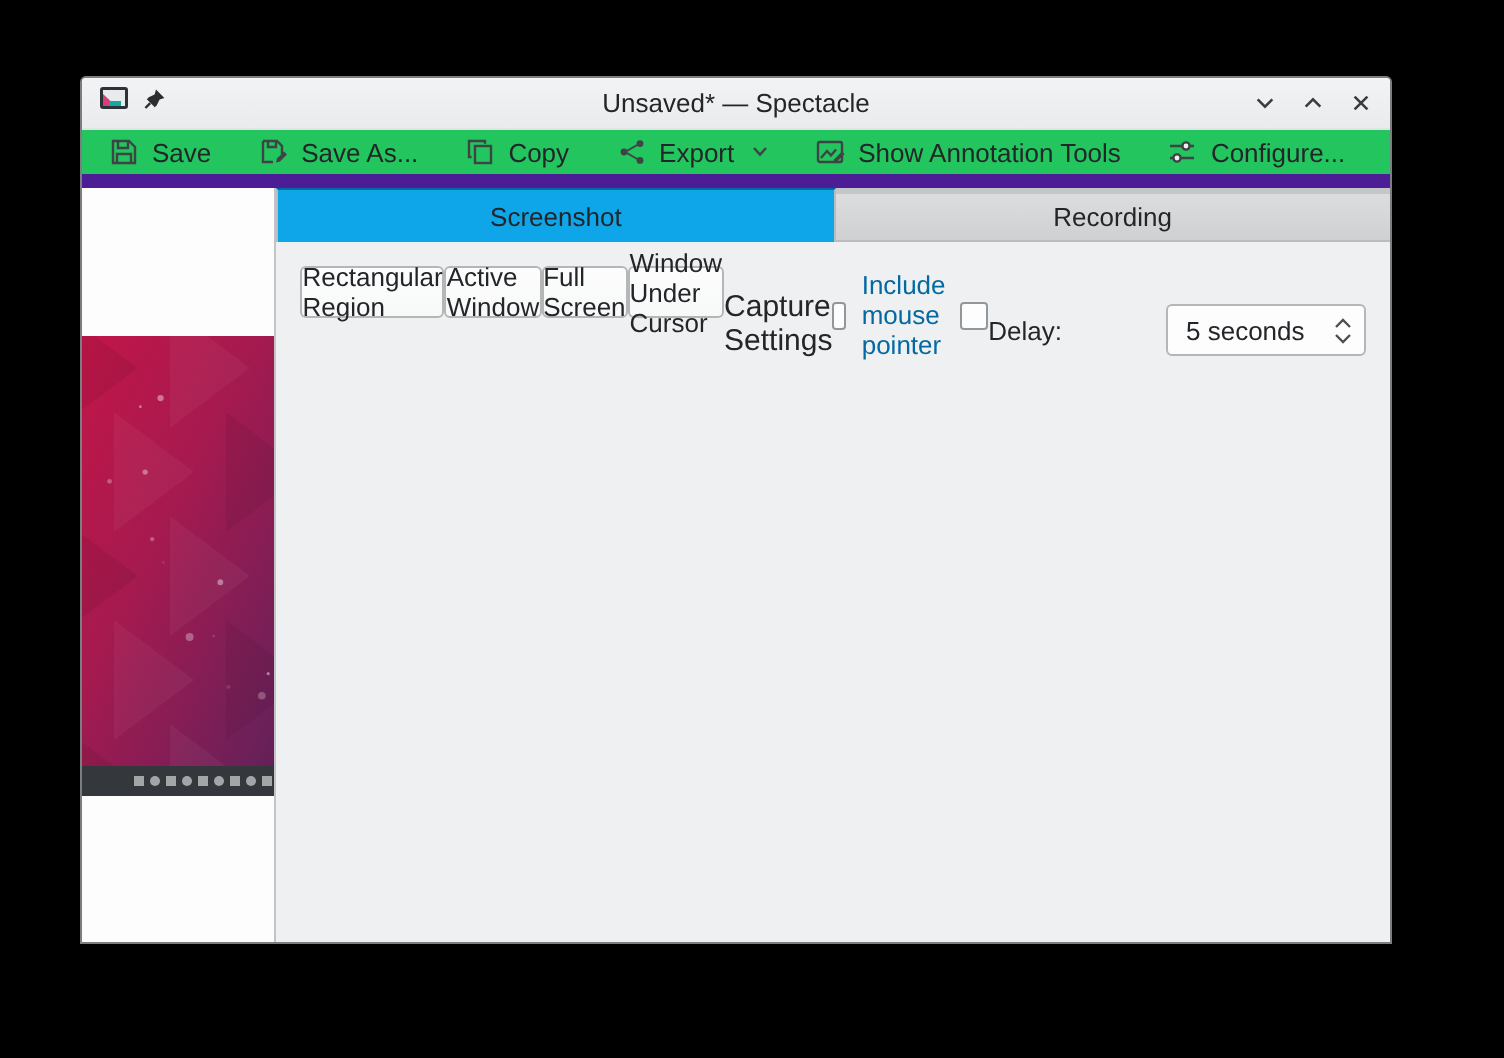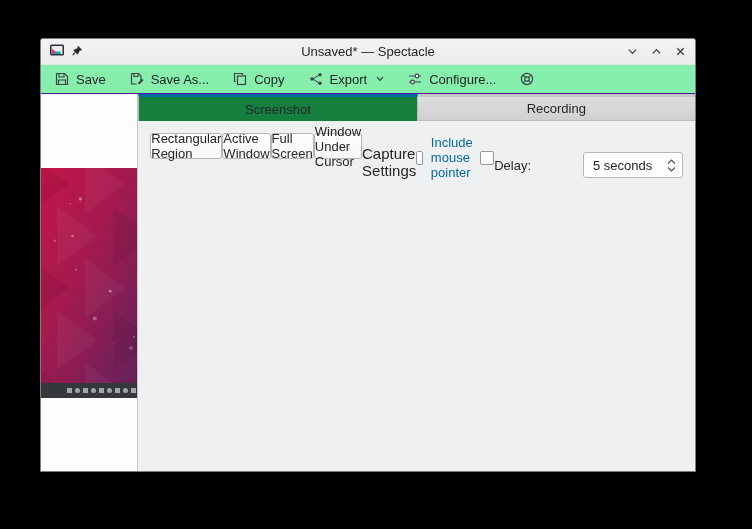--- a/index.html
+++ b/index.html
@@ -10,21 +10,21 @@
     display:flex;flex-direction:column;overflow:hidden;}
   
   .titlebar{height:26px;flex:0 0 26px;display:flex;align-items:center;position:relative;
     background:linear-gradient(#f2f3f4,#eaebec);border-bottom:1px solid #e2e3e4;padding:0 8px;}
   .titlebar .title{position:absolute;left:0;right:0;text-align:center;font-size:13px;color:#232629;}
   .tb-icons{display:flex;align-items:center;gap:6px;z-index:2;}
   .win-controls{margin-left:auto;display:flex;align-items:center;gap:10px;z-index:2;}
   .wc-btn{width:14px;height:14px;display:flex;align-items:center;justify-content:center;}
   
   .toolbar{height:29px;flex:0 0 29px;display:flex;align-items:center;gap:23px;
-    padding:0 13px;background:#86efac;border-bottom:1px solid #4c1d95;}
+    padding:0 13px;background:#22c55e;border-bottom:7px solid #4c1d95;}
   .tool-btn{display:flex;align-items:center;gap:6px;font-size:13px;color:#232629;white-space:nowrap;}
   .tool-btn svg{flex:0 0 auto;}
   .chev{margin-left:3px;}
   
   .content{flex:1;display:flex;min-height:0;}
   .preview-area{flex:1;background:#fdfdfd;display:flex;align-items:center;justify-content:center;min-width:0;}
   .wallpaper{position:relative;width:408px;height:230px;overflow:hidden;}
   .wallpaper svg{position:absolute;inset:0;display:block;}
   
   .taskbar{position:absolute;left:0;right:0;bottom:0;height:15px;background:#34383d;
@@ -44,21 +44,21 @@
   .tray-ic.rnd{border-radius:50%;}
   .clock{display:flex;flex-direction:column;gap:1px;align-items:center;margin:0 3px;}
   .clock .l1{width:14px;height:3px;background:rgba(255,255,255,.78);}
   .clock .l2{width:11px;height:2px;background:rgba(255,255,255,.45);}
   .showdesk{width:3px;height:11px;background:#50545a;border-left:1px solid #696d72;}
   
   .panel{flex:0 0 246px;background:#eff0f1;border-left:1px solid #c3c4c5;display:flex;flex-direction:column;}
   .tabbar{display:flex;height:27px;flex:0 0 27px;}
   .tab{flex:1;display:flex;align-items:center;justify-content:center;font-size:13px;color:#232629;
     background:linear-gradient(#dcddde,#cfd0d1);border:1px solid #babcbd;border-top:none;}
-  .tab.active{background:#15803d;border-bottom:none;border-top:3px solid #0369a1;}
+  .tab.active{background:#0ea5e9;border-bottom:none;border-top:1px solid #0369a1;}
   .tab.inactive{border-left:none;border-right:none;border-top:3px solid #c4c6c7;}
   .panel-body{padding:12px 12px 0 12px;display:flex;flex-direction:row;}
   .cap-btn{height:26px;margin-bottom:8px;background:linear-gradient(#fdfdfd,#f7f8f8);
     border:1px solid #b4b6b8;border-radius:3px;font-size:13px;color:#232629;
     display:flex;align-items:center;justify-content:center;}
   .section-h{font-size:15px;color:#232629;margin:12px 0 14px 0;}
   .chk-row{display:flex;align-items:center;gap:8px;margin-bottom:11px;font-size:13px;color:#0369a1;}
   .chk-box{width:14px;height:14px;border:1px solid #94979a;border-radius:2px;background:#fdfdfd;
     display:flex;align-items:center;justify-content:center;}
   .chk-box svg{display:none;}
@@ -155,20 +155,30 @@
           <g fill="#3f4346">
               <circle cx="4" cy="8" r="1.7"></circle>
               <circle cx="12" cy="3.8" r="1.7"></circle>
               <circle cx="12" cy="12.2" r="1.7"></circle>
             </g>
           </svg>
         <span>Export</span>
         <svg class="chev" width="8" height="6" viewBox="0 0 8 6">
             <path d="M1,1 L4,4.3 L7,1" fill="none" stroke="#3f4346" stroke-width="1.2"></path>
           </svg>
+      </div>
+      <div class="tool-btn">
+        <svg width="16" height="16" viewBox="0 0 16 16">
+            <g fill="none" stroke="#3f4346" stroke-width="1.2">
+          <rect x="2" y="3" width="12" height="10" rx="1"></rect>
+              <path d="M3.5,11 l3,-3.5 2,2.2 2.5,-3"></path>
+            </g>
+          <path d="M9.5,13.5 l0.5,-1.8 4,-4 1.3,1.3 -4,4 z" fill="#3f4346"></path>
+          </svg>
+        <span>Show Annotation Tools</span>
       </div>
       <div class="tool-btn">
         <svg width="16" height="16" viewBox="0 0 16 16">
             <g fill="none" stroke="#3f4346" stroke-width="1.2">
           <line x1="2" y1="5" x2="14" y2="5"></line>
               <line x1="2" y1="11" x2="14" y2="11"></line>
           <circle cx="10" cy="5" r="1.8" fill="#eff0f1"></circle>
               <circle cx="5.5" cy="11" r="1.8" fill="#eff0f1"></circle>
             </g>
           </svg>

